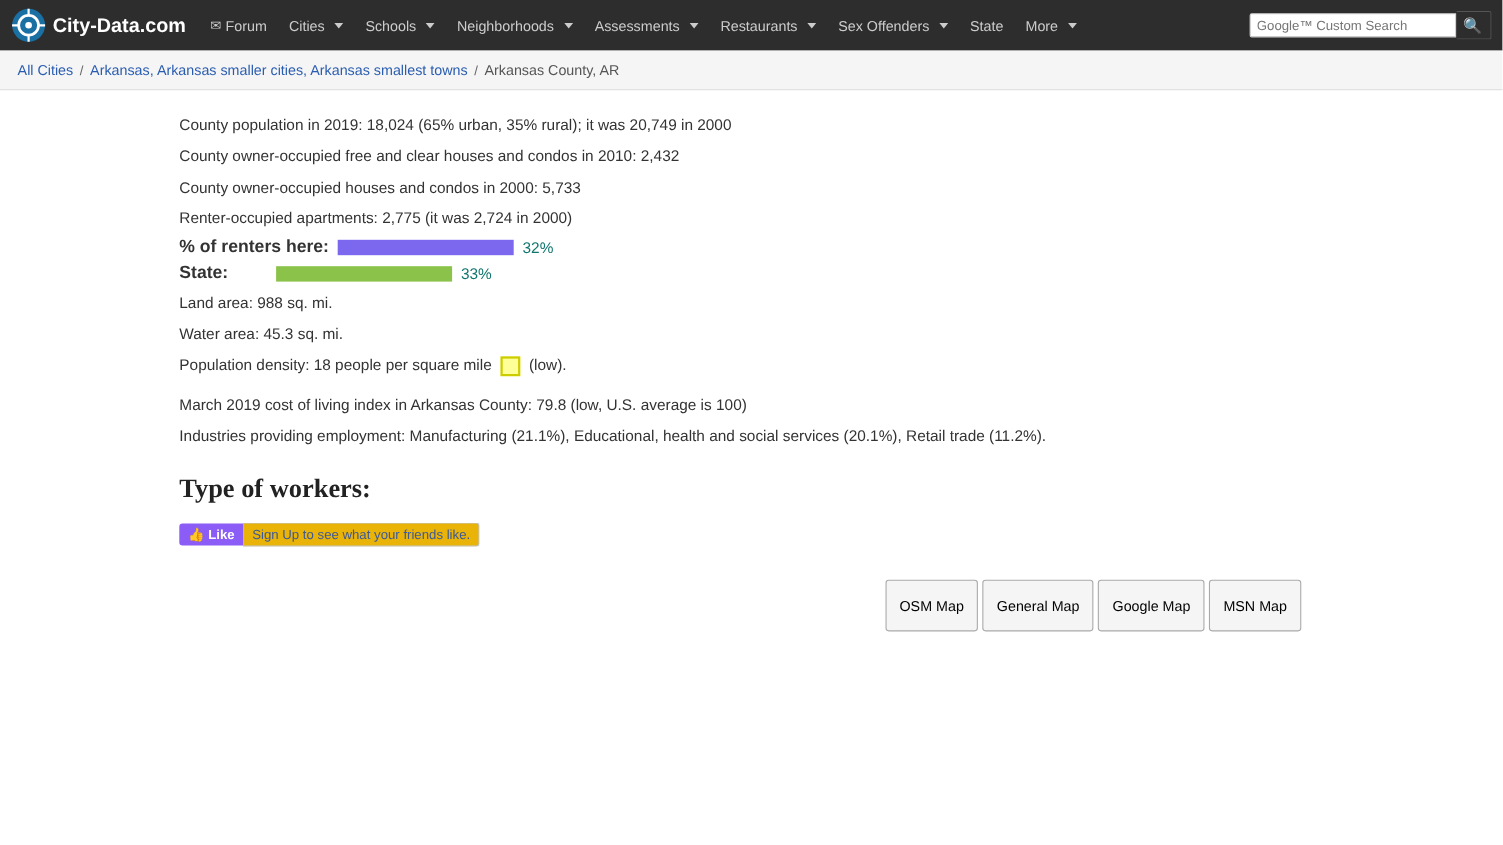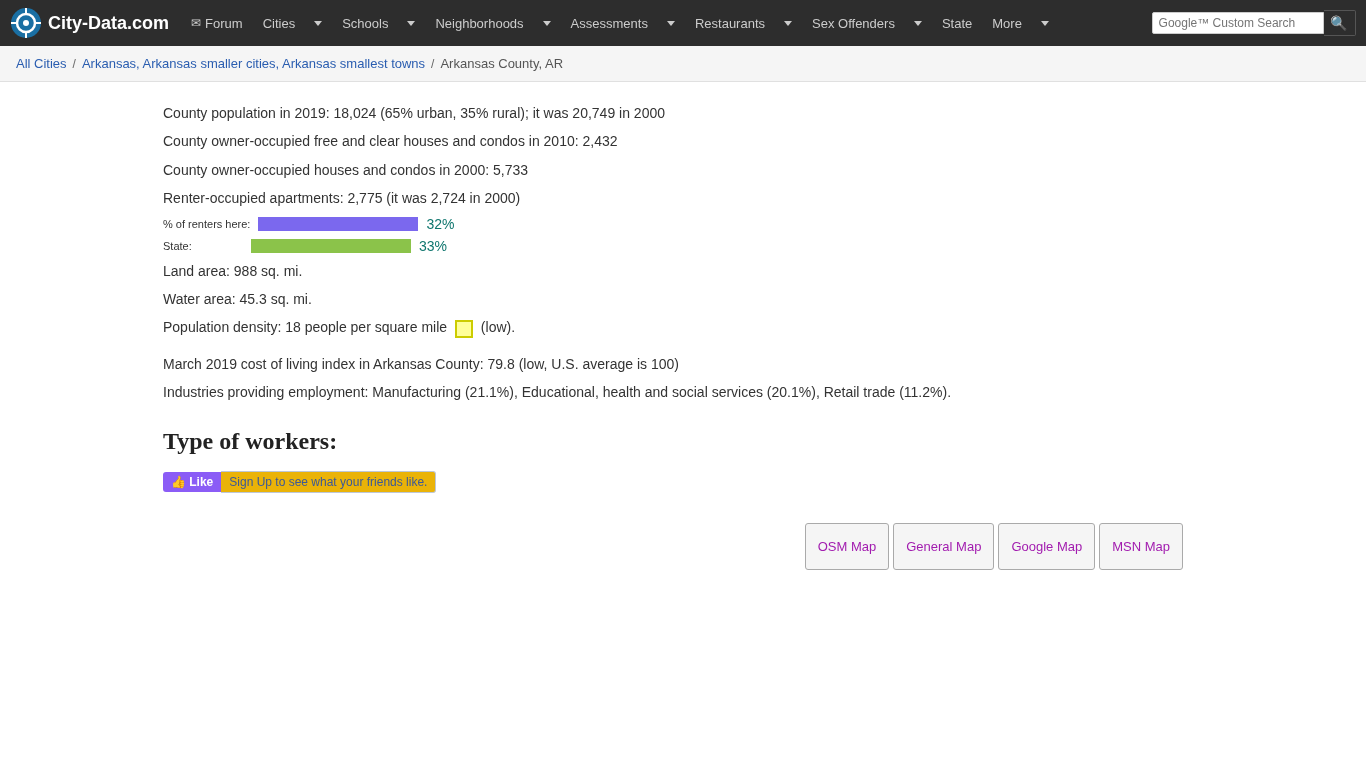--- a/index.html
+++ b/index.html
@@ -32,21 +32,21 @@
       white-space: nowrap;
     }
     .navbar-item {
       color: #ccc;
       font-size: 13px;
       padding: 6px 8px;
       cursor: pointer;
       white-space: nowrap;
       display: flex;
       align-items: center;
-      gap: 17px;
+      gap: 7px;
     }
     .navbar-forum {
       display: flex;
       align-items: center;
       gap: 4px;
     }
     .chevron-down {
       display: inline-block;
       border-left: 4px solid transparent;
       border-right: 4px solid transparent;
@@ -56,21 +56,21 @@
     .navbar-search {
       margin-left: auto;
       display: flex;
       align-items: center;
     }
     .search-box {
       background: #fff;
       border: 1px solid #ccc;
       padding: 3px 6px;
       font-size: 12px;
-      width: 172px;
+      width: 188px;
       color: #999;
       border-radius: 2px 0 0 2px;
     }
     .search-btn {
       background: #2d2d2d;
       border: 1px solid #555;
       border-left: none;
       padding: 4px 7px;
       cursor: pointer;
       color: #fff;
@@ -126,21 +126,22 @@
 
     
     .bar-row {
       display: flex;
       align-items: center;
       gap: 8px;
       margin-bottom: 6px;
     }
     .bar-label {
       min-width: 80px;
-      font-size: 11px;
+      font-size: 16px;
+      font-weight: bold;
     }
     .bar-container {
       height: 14px;
       display: inline-block;
     }
     .bar-renters {
       background: #7b68ee;
       width: 160px;
       height: 14px;
     }
@@ -219,21 +220,21 @@
       gap: 4px;
       margin-top: 30px;
       padding-right: 20px;
     }
     .map-btn {
       background: #f5f5f5;
       border: 1px solid #aaa;
       border-radius: 3px;
       padding: 15px 12px;
       font-size: 13px;
-      color: #a21caf;
+      color: #000000;
       cursor: pointer;
     }
   </style>
 </head>
 <body>
 
 <nav class="navbar">
   <div class="navbar-logo">
 
     <svg class="logo-icon" viewBox="0 0 32 32">

